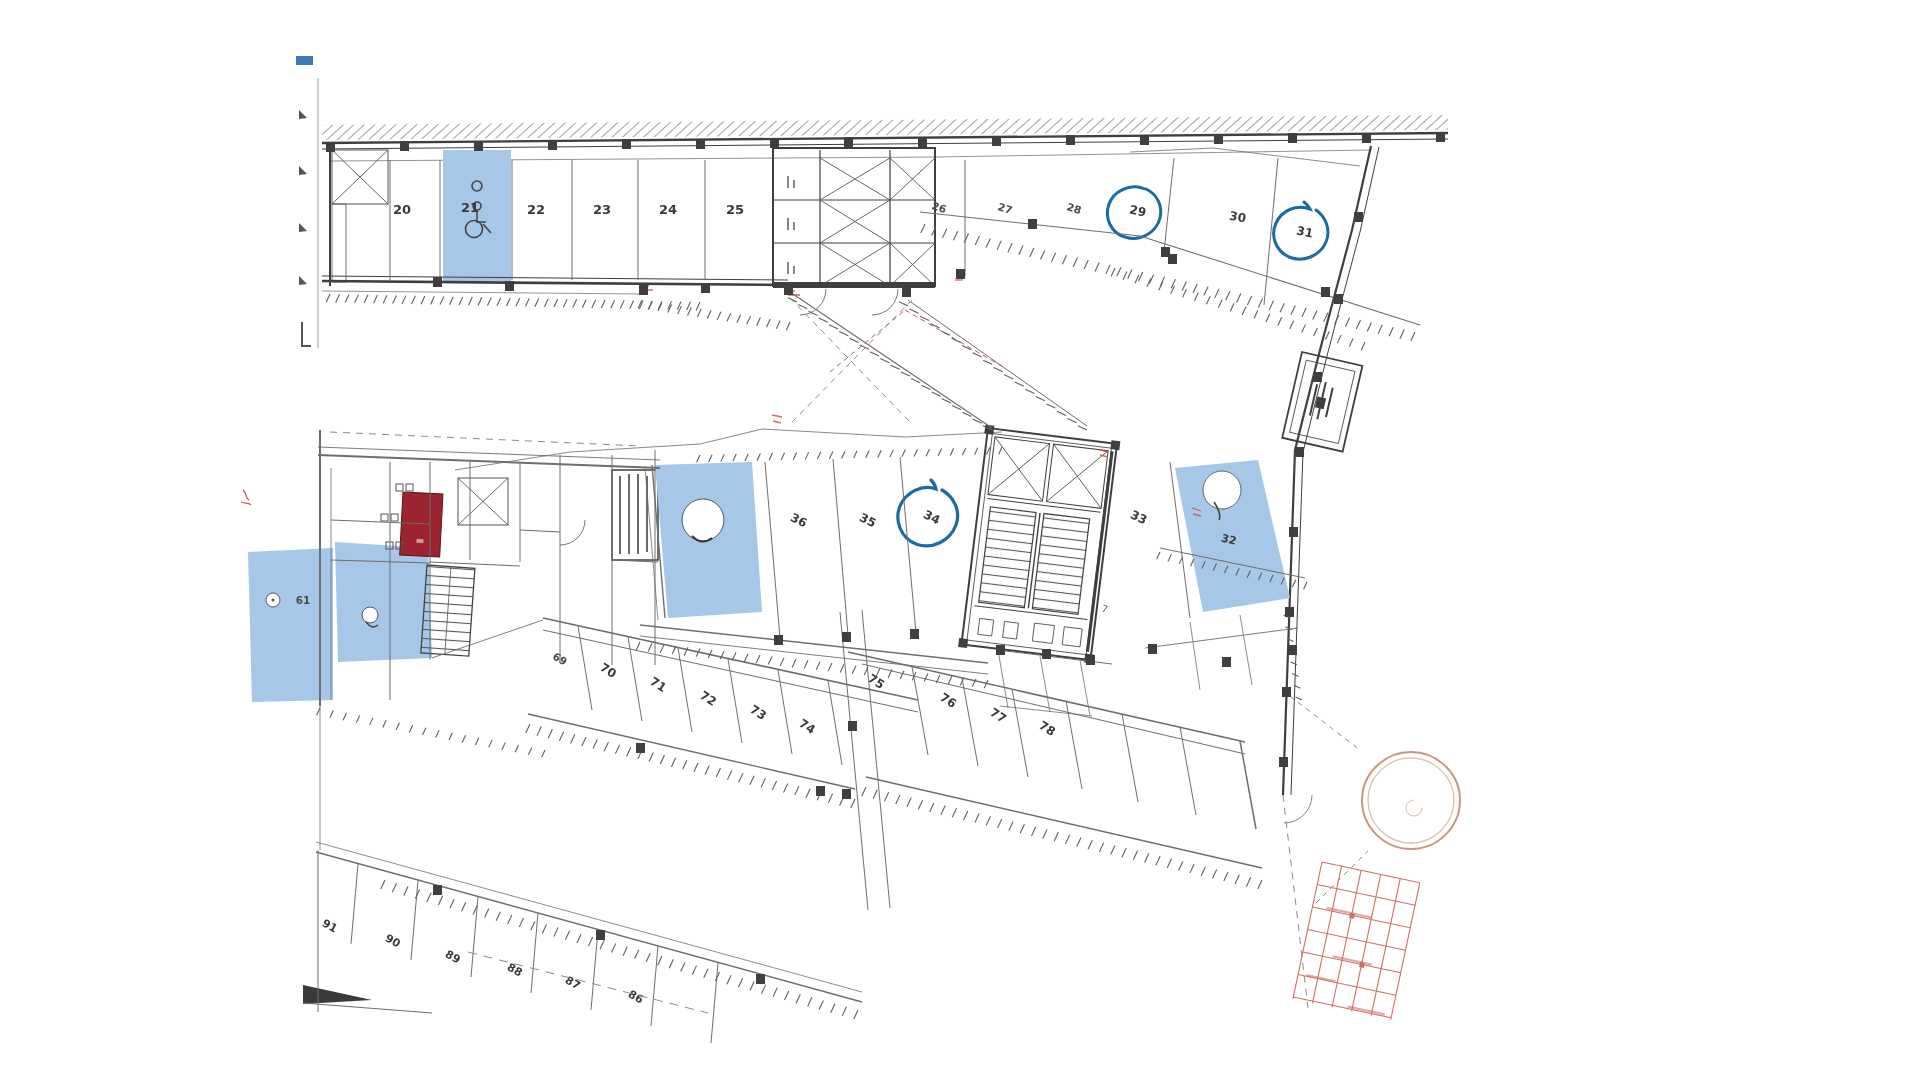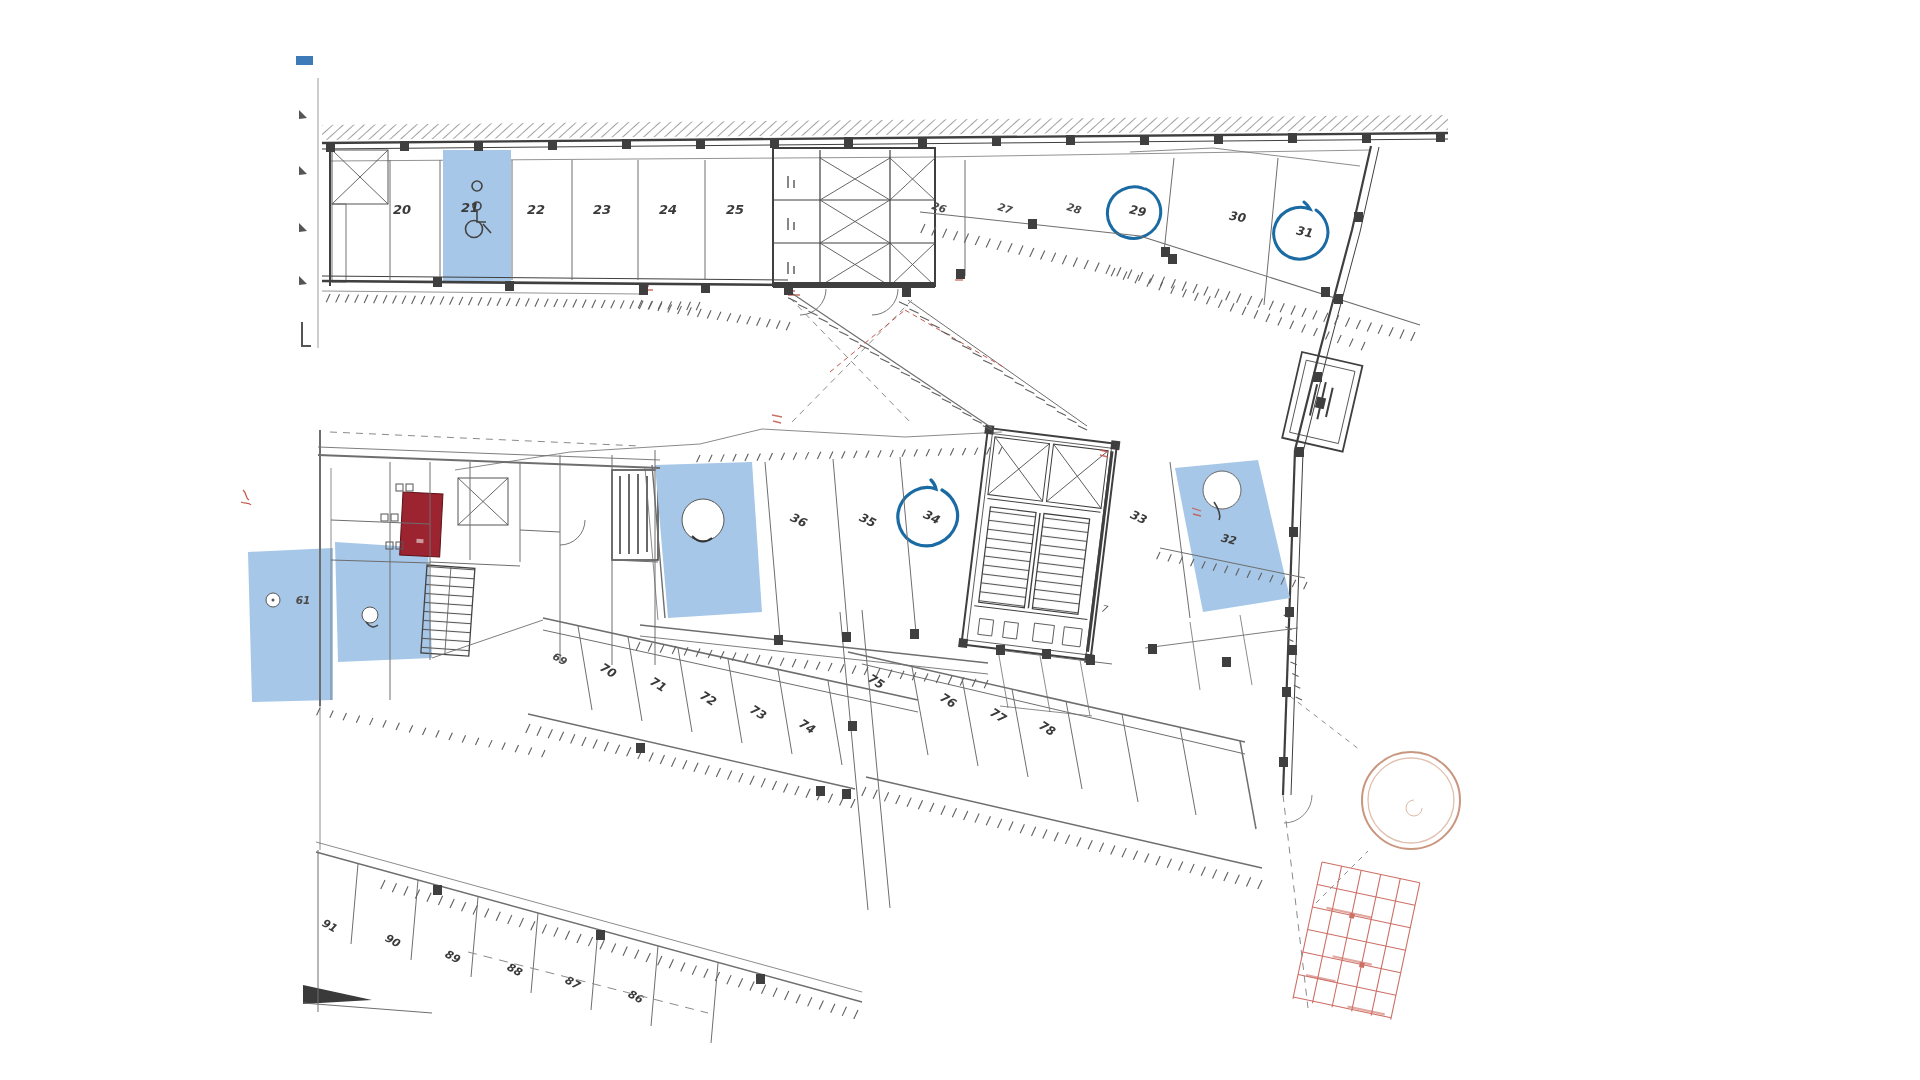--- a/index.html
+++ b/index.html
@@ -1,17 +1,17 @@
 <!DOCTYPE html>
 <html><head>
 <meta charset="utf-8">
 <style>
   html,body{margin:0;padding:0;background:#fff;}
   #stage{position:relative;width:1920px;height:1080px;background:#ffffff;overflow:hidden;
-         font-family:"DejaVu Sans",sans-serif;font-style:italic;}
+         font-family:"DejaVu Sans",sans-serif;}
   svg{position:absolute;left:0;top:0;}
   text{font-family:"DejaVu Sans",sans-serif;fill:#3a3a3a;}
   .n13{font-size:13px;font-weight:600;}
   .n12{font-size:12px;font-weight:600;}
   .n11{font-size:11px;font-weight:600;}
   .n10{font-size:10.5px;font-weight:600;fill:#4a4a4a;}
   .n9{font-size:9.5px;fill:#5a5a5a;}
 </style>
 </head>
 <body>

